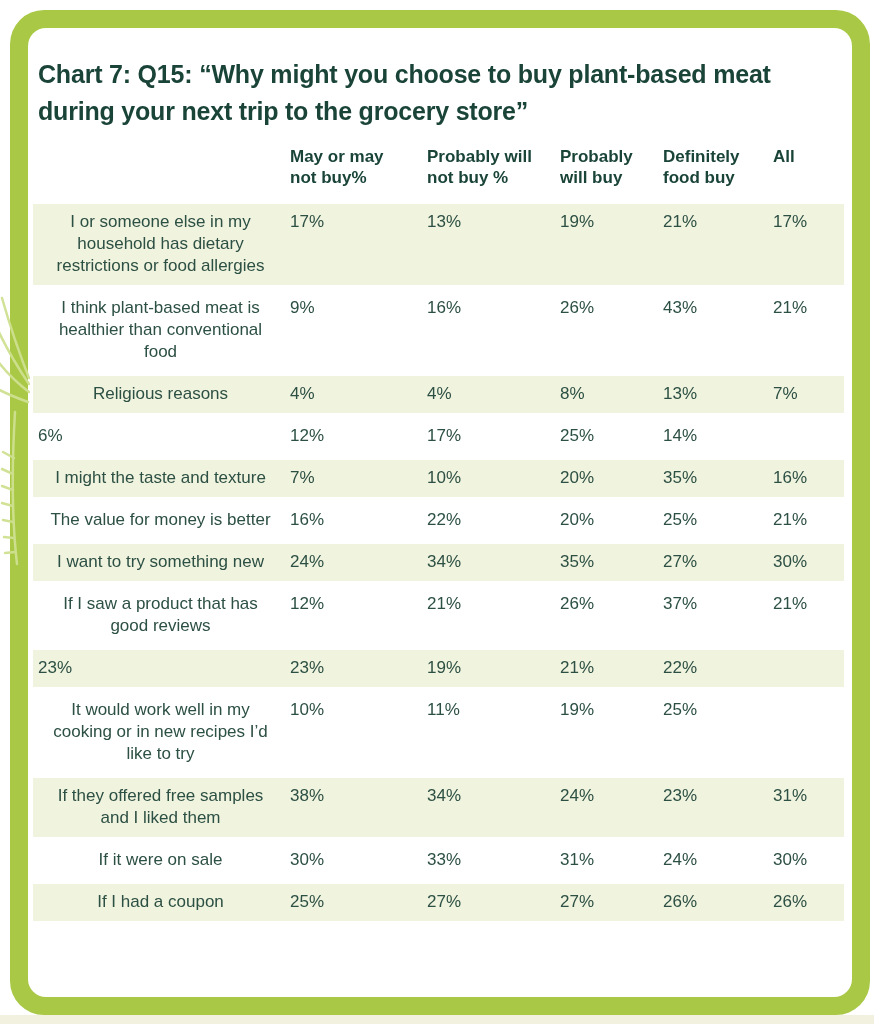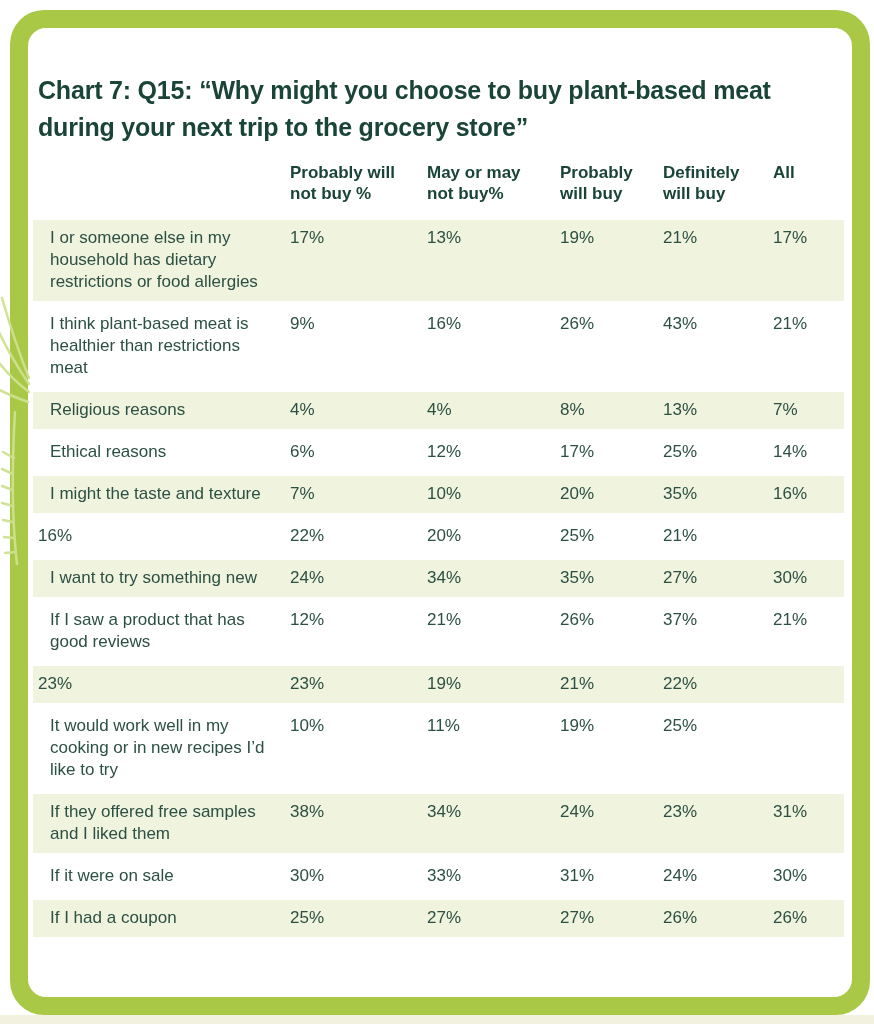--- a/index.html
+++ b/index.html
@@ -28,21 +28,21 @@
     border-radius:34px;
   }
   .card-inner{
     position:absolute;
     inset:18px;
     background:#ffffff;
     border-radius:18px;
     padding:24px 8px 0 5px;
   }
   .chart-title{
-    margin:20px 0 0 5px;
+    margin:4px 0 0 5px;
     width:805px;
     font-size:25px;
     line-height:37px;
     letter-spacing:-0.2px;
     color:var(--heading-text);
   }
   .chart-title .t-bold{font-weight:bold;}
   .grid-row{
     display:grid;
     grid-template-columns:252px 137px 133px 103px 110px 1fr;
@@ -61,21 +61,21 @@
     flex-direction:column;
     gap:5px;
   }
   .trow{
     font-size:17px;
     line-height:22px;
     color:var(--body-text);
   }
   .trow.shaded{background:var(--row-shade);}
   .trow .cell{padding:7px 6px 8px 5px;}
-  .trow .cell.label{padding-left:17px;padding-right:14px;}
+  .trow .cell.label{padding-left:17px;padding-right:14px;text-align:center;}
   .leaf-svg{
     position:absolute;
     left:0;top:282px;
     pointer-events:none;
   }
   .bottom-strip{
     position:absolute;
     left:0;right:0;bottom:0;
     height:9px;
     background:var(--footer-strip);
@@ -86,69 +86,69 @@
 
 <div class="page">
 
   <div class="card-outer">
     <div class="card-inner">
 
       <h1 class="chart-title"><span class="t-bold">Chart 7: Q15:</span><span> “Why might you choose to buy plant-based meat during your next trip to the grocery store”</span></h1>
 
       <div class="grid-row thead">
         <div class="cell"></div>
+        <div class="cell">May or may not buy%</div>
         <div class="cell">Probably will not buy %</div>
-        <div class="cell">May or may not buy%</div>
         <div class="cell">Probably will buy</div>
-        <div class="cell">Definitely will buy</div>
+        <div class="cell">Definitely food buy</div>
         <div class="cell">All</div>
       </div>
 
       <div class="tbody">
           <div class="grid-row trow shaded">
             <div class="cell label">I or someone else in my household has dietary restrictions or food allergies</div>
             <div class="cell val">17%</div>
             <div class="cell val">13%</div>
             <div class="cell val">19%</div>
             <div class="cell val">21%</div>
             <div class="cell val">17%</div>
           </div>
           <div class="grid-row trow">
-            <div class="cell label">I think plant-based meat is healthier than restrictions meat</div>
+            <div class="cell label">I think plant-based meat is healthier than conventional food</div>
             <div class="cell val">9%</div>
             <div class="cell val">16%</div>
             <div class="cell val">26%</div>
             <div class="cell val">43%</div>
             <div class="cell val">21%</div>
           </div>
           <div class="grid-row trow shaded">
             <div class="cell label">Religious reasons</div>
             <div class="cell val">4%</div>
             <div class="cell val">4%</div>
             <div class="cell val">8%</div>
             <div class="cell val">13%</div>
             <div class="cell val">7%</div>
           </div>
           <div class="grid-row trow">
-            <div class="cell label">Ethical reasons</div>
             <div class="cell val">6%</div>
             <div class="cell val">12%</div>
             <div class="cell val">17%</div>
             <div class="cell val">25%</div>
             <div class="cell val">14%</div>
           </div>
           <div class="grid-row trow shaded">
             <div class="cell label">I might the taste and texture</div>
             <div class="cell val">7%</div>
             <div class="cell val">10%</div>
             <div class="cell val">20%</div>
             <div class="cell val">35%</div>
             <div class="cell val">16%</div>
           </div>
           <div class="grid-row trow">
+            <div class="cell label">The value for money is better</div>
             <div class="cell val">16%</div>
             <div class="cell val">22%</div>
             <div class="cell val">20%</div>
             <div class="cell val">25%</div>
             <div class="cell val">21%</div>
           </div>
           <div class="grid-row trow shaded">
             <div class="cell label">I want to try something new</div>
             <div class="cell val">24%</div>
             <div class="cell val">34%</div>

